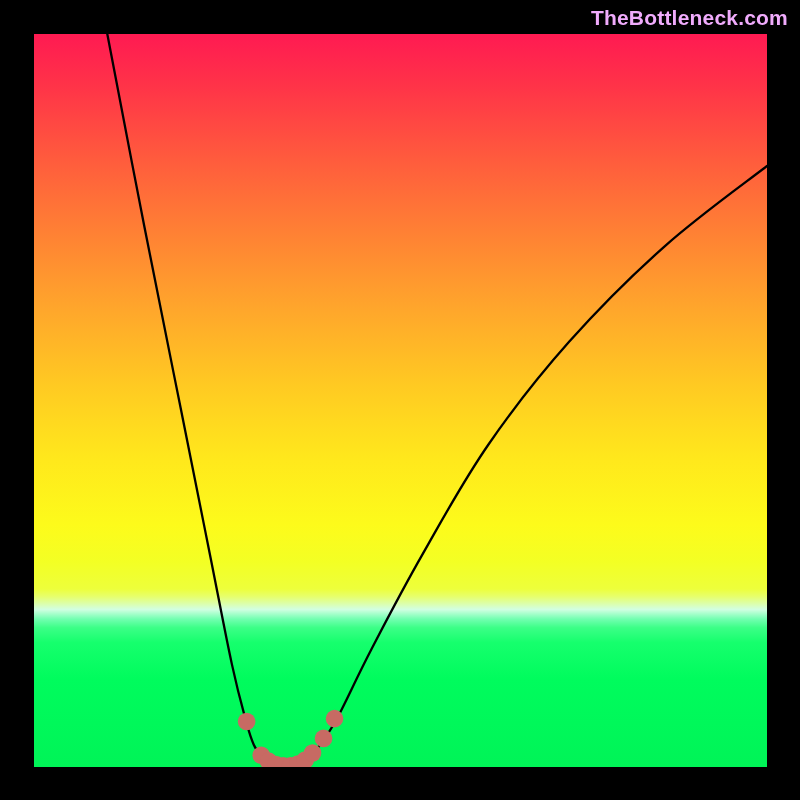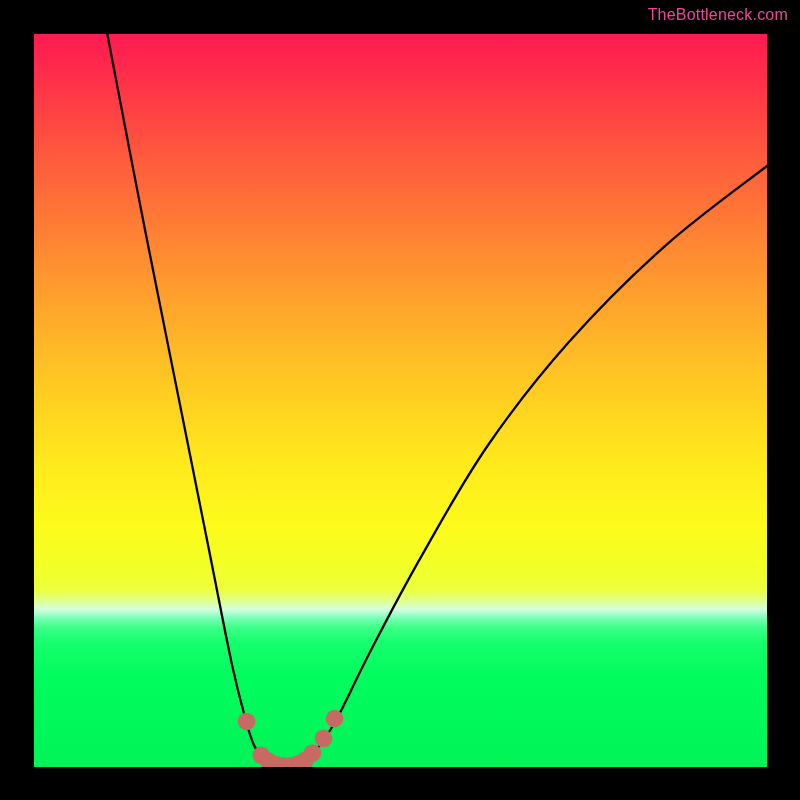--- a/index.html
+++ b/index.html
@@ -47,23 +47,23 @@
   }
   svg.curves {
     position: absolute;
     left: 0; top: 0;
     width: 733px; height: 733px;
   }
   .watermark {
     position: absolute;
     top: 6px;
     right: 12px;
-    font-size: 16px;
-    font-weight: 400;
-    color: #ec4899;
+    font-size: 21px;
+    font-weight: 700;
+    color: #f0abfc;
     letter-spacing: 0.2px;
   }
 </style>
 </head>
 <body>
 
 <div class="frame">
   <div class="watermark">TheBottleneck.com</div>
 
   <div class="plot">

